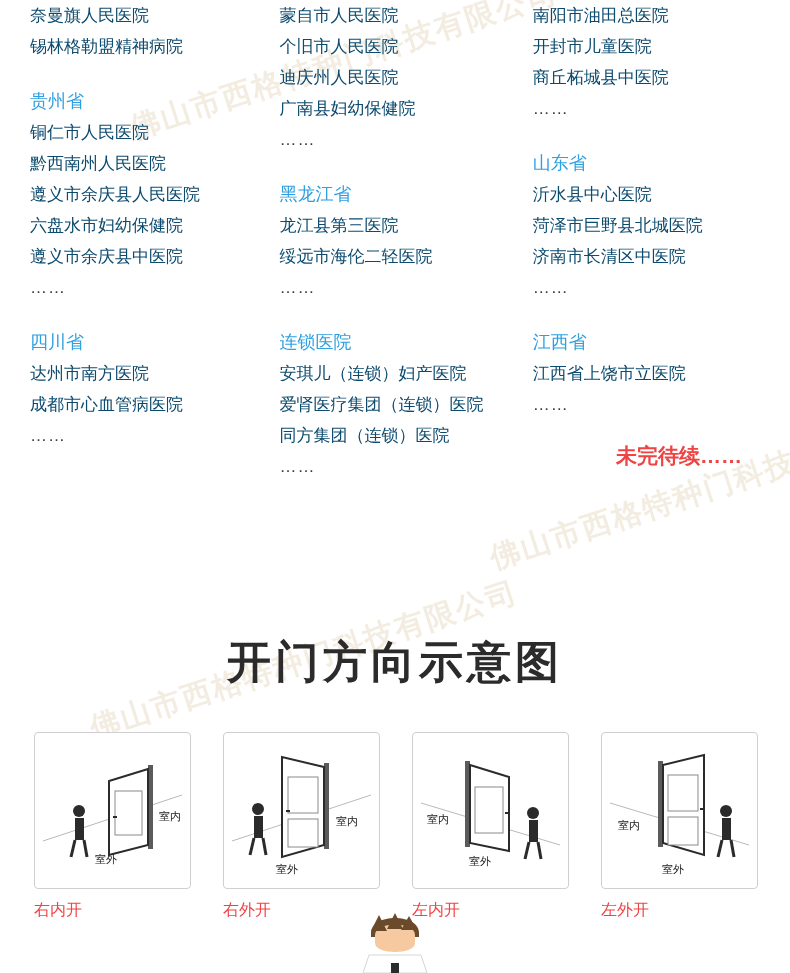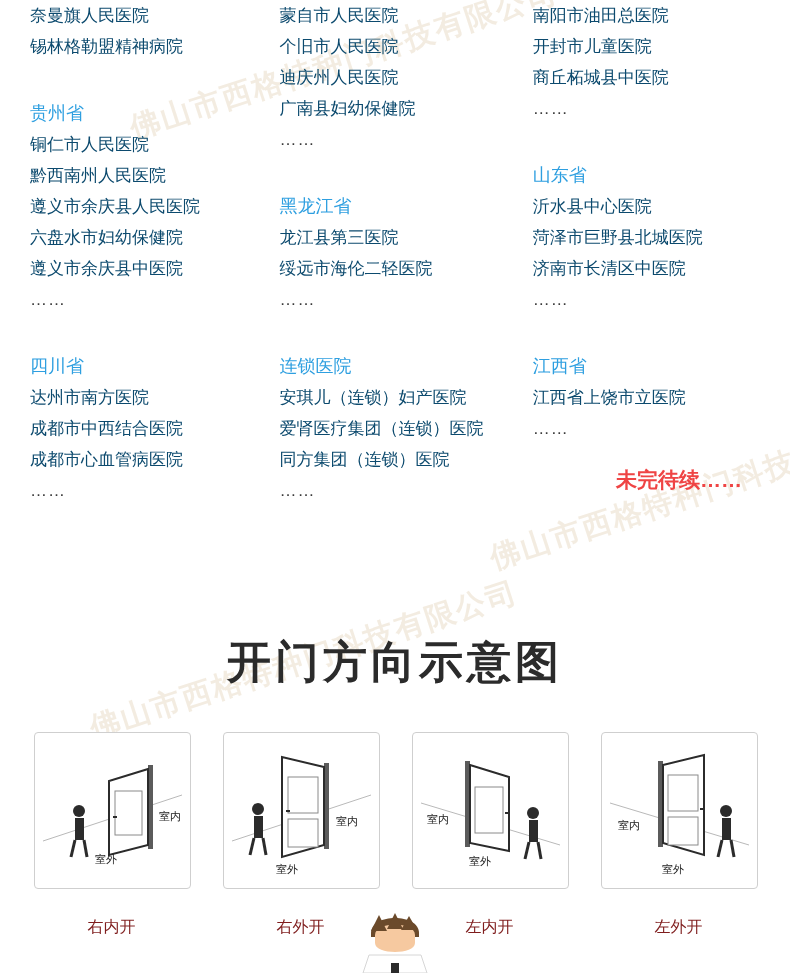--- a/index.html
+++ b/index.html
@@ -51,21 +51,21 @@
     box-sizing: border-box;
   }
   .col-1 { padding-left: 12px; }
   .col-2 { padding-left: 10px; }
   .col-3 { padding-left: 12px; }
 
   .province {
     color: #2e9fe0;
     font-size: 18px;
     line-height: 31px;
-    margin-top: 36px;
+    margin-top: 24px;
     font-weight: normal;
   }
   .hosp {
     color: #0c4a6e;
     font-size: 17px;
     line-height: 31px;
     white-space: nowrap;
   }
   .dots {
     color: #3a3a3a;
@@ -110,24 +110,23 @@
   .door-box {
     width: 155px;
     height: 155px;
     border: 1px solid #cfcfcf;
     border-radius: 4px;
     background: #fff;
     position: relative;
     overflow: hidden;
   }
   .door-caption {
-    text-align: center;
     font-size: 16px;
-    color: #7f1d1d;
-    margin-top: 28px;
+    color: #ef4444;
+    margin-top: 11px;
   }
 
   
   .bottom-person {
     position: absolute;
     left: 50%;
     transform: translateX(-50%);
     bottom: 0;
     width: 120px;
     height: 70px;
@@ -154,21 +153,20 @@
         <div class="hosp">铜仁市人民医院</div>
         <div class="hosp">黔西南州人民医院</div>
         <div class="hosp">遵义市余庆县人民医院</div>
         <div class="hosp">六盘水市妇幼保健院</div>
         <div class="hosp">遵义市余庆县中医院</div>
         <div class="dots">……</div>
       </div>
       <div>
         <div class="province">四川省</div>
         <div class="hosp">达州市南方医院</div>
-        <div class="hosp">成都市中西结合医院</div>
         <div class="hosp">成都市心血管病医院</div>
         <div class="dots">……</div>
       </div>
     </div>
 
     <div class="col col-2">
       <div>
         <div class="hosp spacer-top">蒙自市人民医院</div>
         <div class="hosp">个旧市人民医院</div>
         <div class="hosp">迪庆州人民医院</div>

